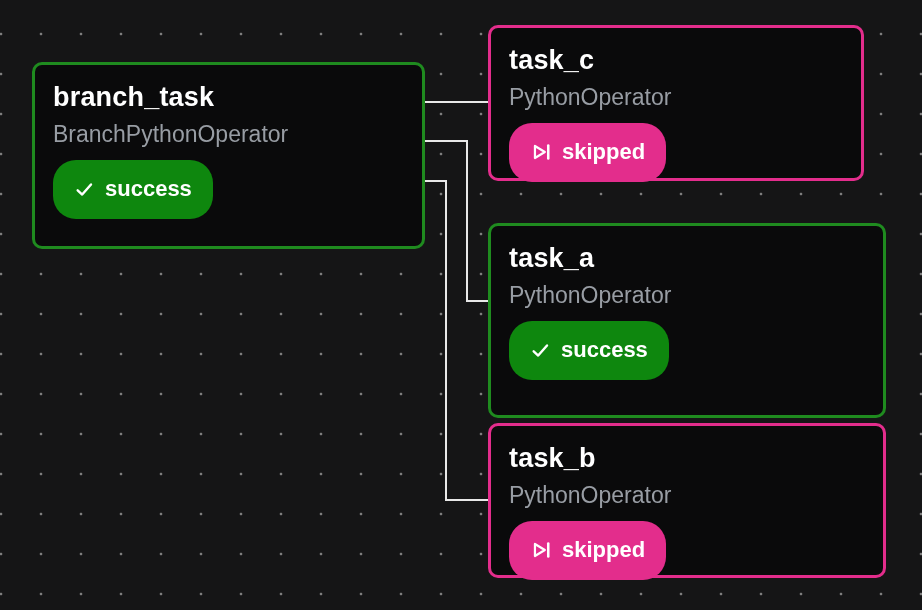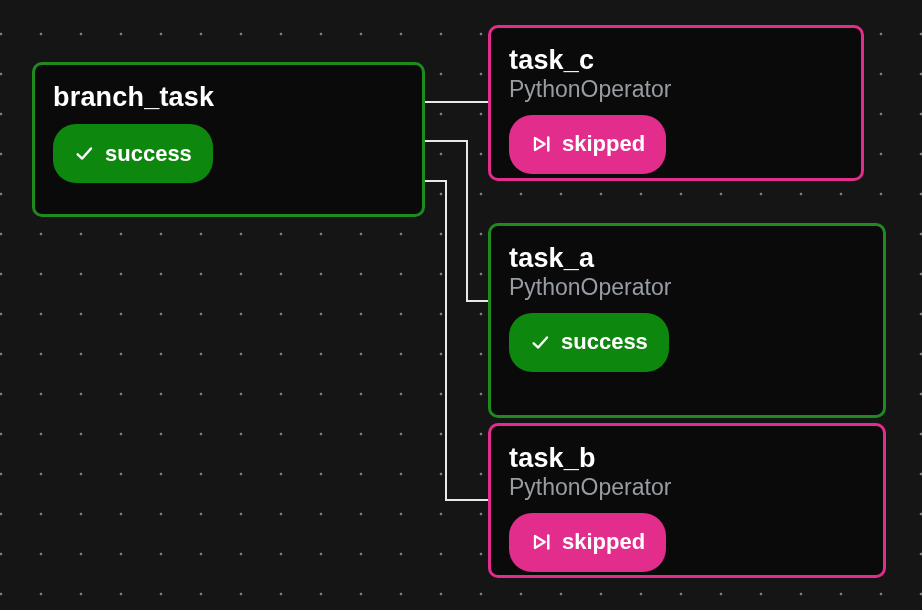--- a/index.html
+++ b/index.html
@@ -43,21 +43,21 @@
     font-weight: 700;
     line-height: 1.2;
     letter-spacing: 0.2px;
     white-space: nowrap;
   }
   .node-operator {
     color: #989da4;
     font-size: 23px;
     font-weight: 400;
     line-height: 1.2;
-    margin-top: 0;
+    margin-top: 8px;
     white-space: nowrap;
   }
   .state-badge {
     display: inline-flex;
     align-items: center;
     gap: 10px;
     height: 45px;
     padding: 7px 21px;
     border-radius: 23px;
     margin-top: 11px;
@@ -76,22 +76,23 @@
 </head>
 <body>
 
 <div class="canvas">
   <svg class="edge-layer" viewBox="0 0 922 610" xmlns="http://www.w3.org/2000/svg">
       <polyline points="425,102 488,102" stroke="#e8e8e8"></polyline>
       <polyline points="425,141 467,141 467,301 488,301" stroke="#e8e8e8"></polyline>
       <polyline points="425,181 446,181 446,500 488,500" stroke="#e8e8e8"></polyline>
     </svg>
 
-  <div class="node" style="left: 32px; top: 62px; width: 393px; height: 155px; border-color: rgb(31, 139, 31);">
+  <div class="node" style="left: 32px; top: 62px; width: 393px; height: 187px; border-color: rgb(31, 139, 31);">
     <div class="node-title">branch_task</div>
+    <div class="node-operator">BranchPythonOperator</div>
     <div class="state-badge" style="background: rgb(14, 135, 14);">
       <span class="badge-icon">
           <svg viewBox="0 0 20 20" width="21" height="21">
             <path d="M3.5 10.8 L7.8 14.8 L16.2 5.2" stroke="#ffffff" stroke-width="2.3" fill="none" stroke-linecap="round" stroke-linejoin="round"></path>
           </svg>
         </span>
       <span class="badge-label">success</span>
     </div>
   </div>
 

